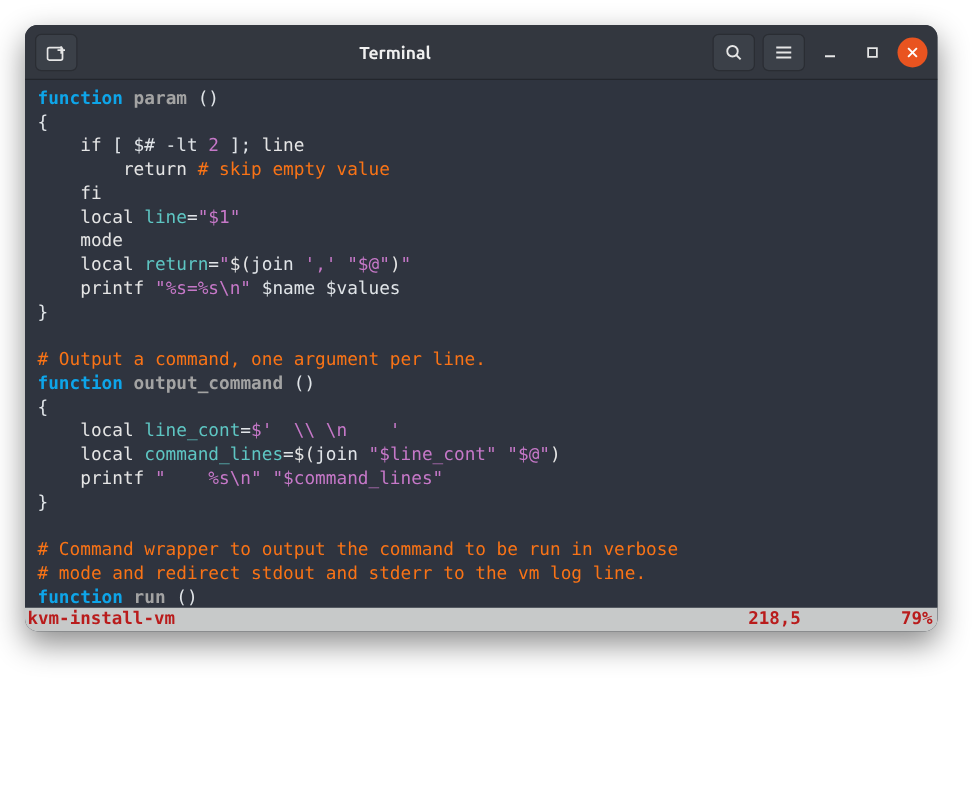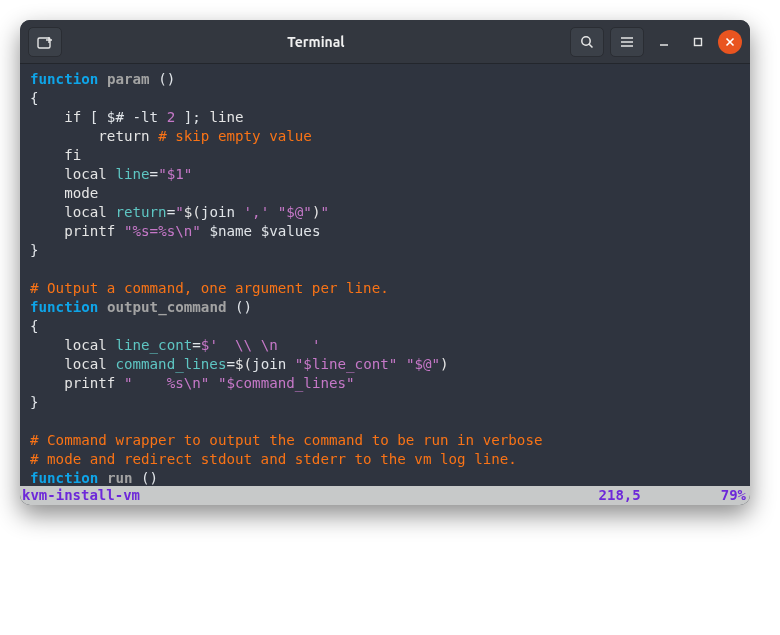--- a/index.html
+++ b/index.html
@@ -59,21 +59,21 @@
     font-size: 14.2px;
     line-height: 19px;
     white-space: pre;
     overflow: hidden;
     color: #e0e4e8;
     position: relative;
   }
   .status {
     height: 19px;
     background: #c7c9c9;
-    color: #6d28d9;
+    color: #b91c1c;
     font-family: "DejaVu Sans Mono", monospace;
     font-size: 14px;
     line-height: 19px;
     display: flex;
     padding: 0 4px 1px 2px;
     font-weight: 600;
   }
   .status .fname { flex: 0 0 auto; }
   .status .sp { flex: 1; }
   .kw { color: #0ea5e9; font-weight: bold; }

